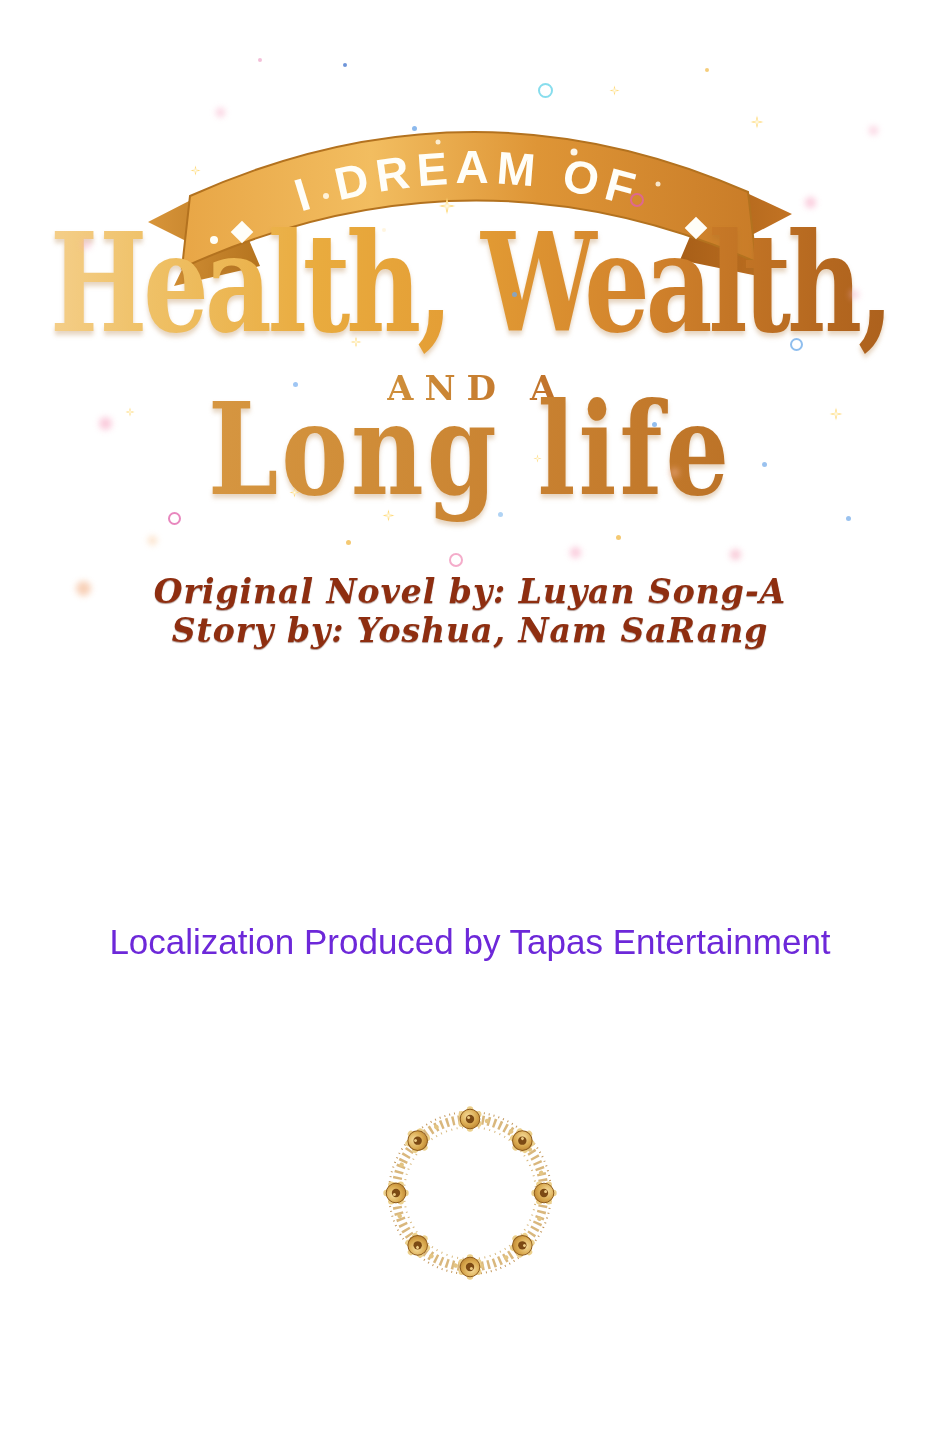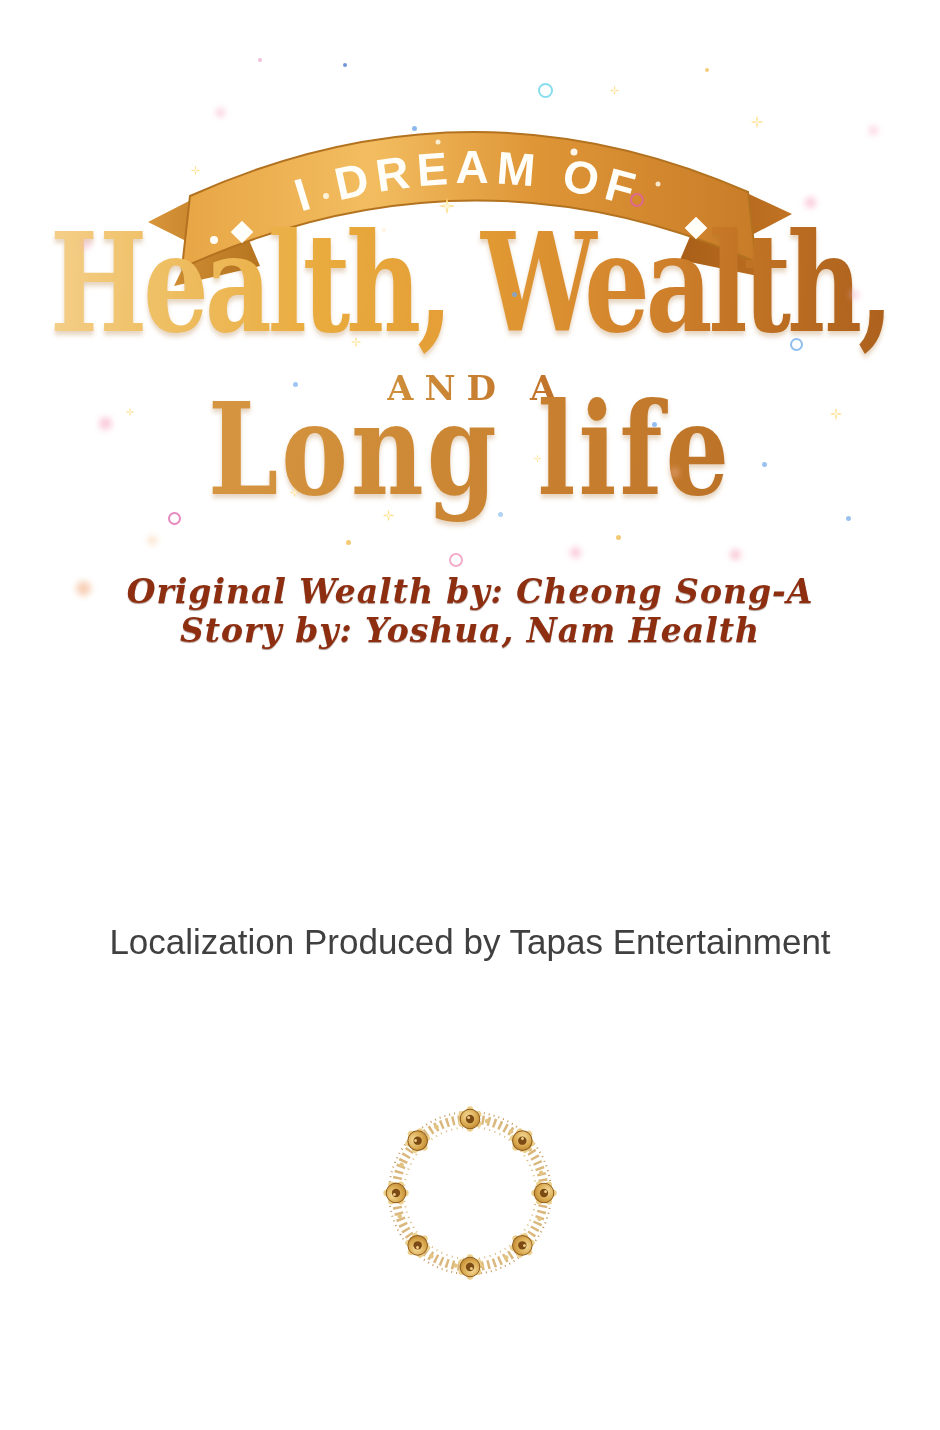--- a/index.html
+++ b/index.html
@@ -42,21 +42,21 @@
     font-family:"DejaVu Serif",serif;font-style:italic;font-weight:bold;
     color:#8e2e10;text-shadow:0 1px 1px rgba(72,16,0,.45);
     font-size:33px;letter-spacing:1px;
   }
   .credits-primary{top:572px;line-height:39px;}
   .credits-localization{top:726px;line-height:38px;}
 
   .producer-line{
     position:absolute;top:922px;left:0;width:940px;text-align:center;
     font-family:"Liberation Sans","DejaVu Sans",sans-serif;
-    font-size:35px;color:#404040;letter-spacing:0px;
+    font-size:35px;color:#6d28d9;letter-spacing:0px;
   }
 
   
   .chapter-badge{position:absolute;left:375px;top:1098px;width:190px;height:190px;}
   .chapter-number{
     position:absolute;left:50%;top:50%;transform:translate(-50%,-54%);
     font-family:"DejaVu Serif",serif;font-size:51px;letter-spacing:6px;
     background:linear-gradient(180deg,#9a7848 8%,#7b5630 45%,#47311b 92%);
     -webkit-background-clip:text;background-clip:text;color:transparent;
   }
@@ -118,22 +118,22 @@
     </svg>
   </div>
 
   <div class="title-line1">Health, Wealth,</div>
   <div class="title-line2-wrap">
     <div class="title-and-a">AND A</div>
     <div class="title-long-life">Long life</div>
   </div>
 
   <div class="credits credits-primary">
-    <div>Original Wealth by: Cheong Song-A</div>
-    <div>Story by: Yoshua, Nam Health</div>
+    <div>Original Novel by: Luyan Song-A</div>
+    <div>Story by: Yoshua, Nam SaRang</div>
   </div>
 
 
   <div class="producer-line">Localization Produced by Tapas Entertainment</div>
 
   <div class="chapter-badge">
     <svg width="190" height="190" viewBox="0 0 190 190">
       <defs>
         <radialGradient id="roseGrad" cx="0.4" cy="0.35" r="0.8">
           <stop offset="0" stop-color="#f6dc9a"></stop>

